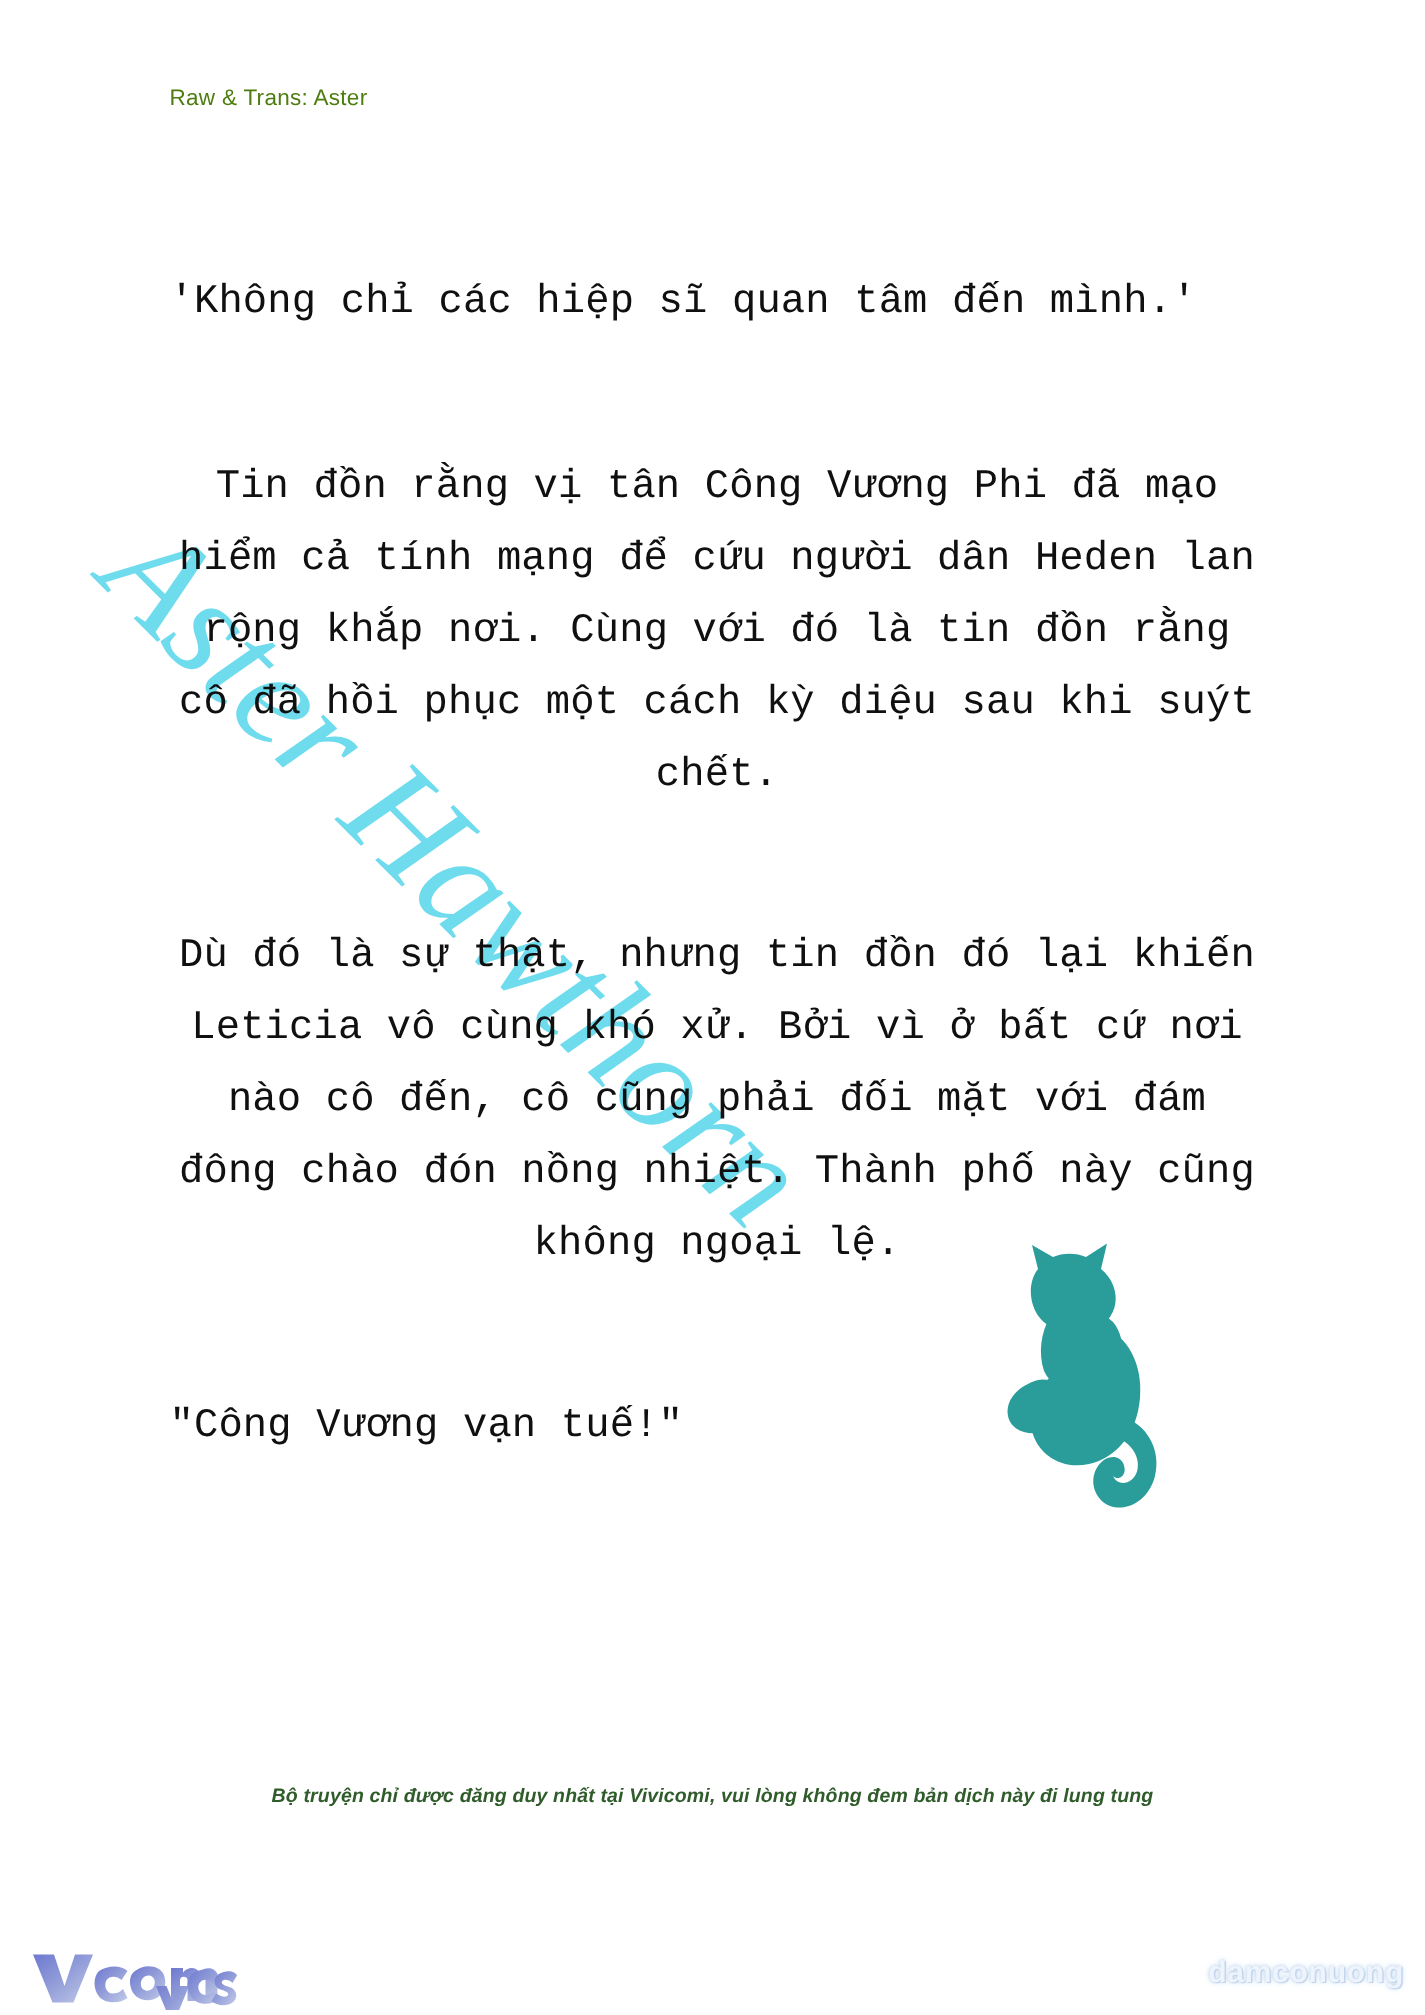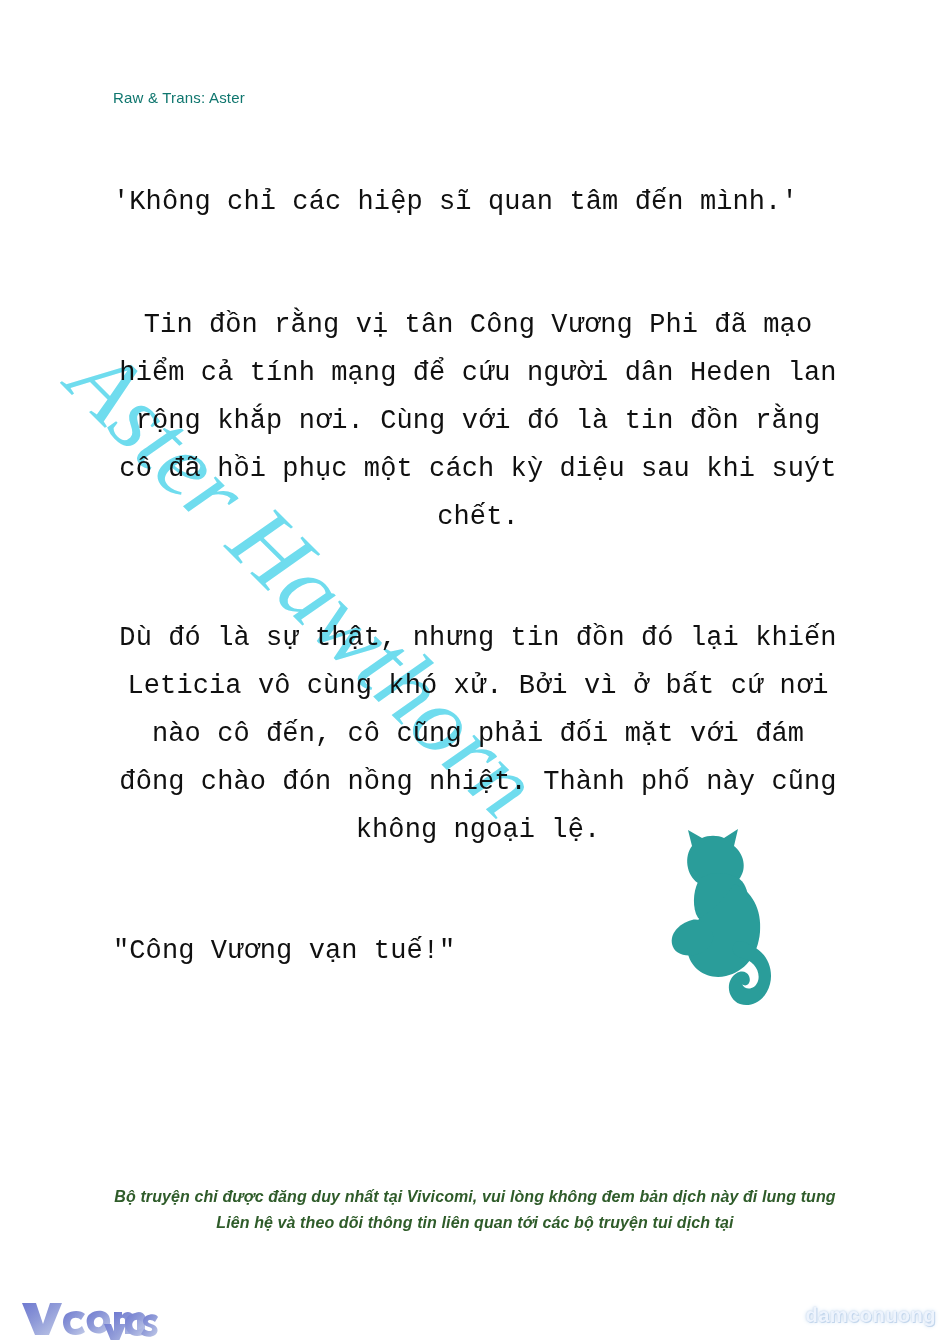--- a/index.html
+++ b/index.html
@@ -22,23 +22,22 @@
   }
 
   
   .header-credit {
     position: absolute;
     left: 113px;
     top: 57px;
     font-family: "Liberation Sans", "DejaVu Sans", sans-serif;
     font-size: 15px;
     letter-spacing: 0.2px;
-    color: #0f766e;
+    color: #4d7c0f;
     white-space: nowrap;
-    margin-top: 32px;
   }
 
   
   .wm-diagonal {
     position: absolute;
     left: 120px;
     top: 330px;
     width: 760px;
     transform-origin: 0 0;
     transform: rotate(45deg);
@@ -89,21 +88,21 @@
   .footer-notice {
     position: absolute;
     left: 0;
     right: 0;
     top: 1184px;
     text-align: center;
     z-index: 3;
   }
   .footer-line {
     font-family: "Liberation Sans", "DejaVu Sans", sans-serif;
-    font-size: 16px;
+    font-size: 13px;
     font-weight: bold;
     font-style: italic;
     color: #2f5c2a;
     line-height: 26px;
     letter-spacing: 0.1px;
   }
 
   
   .bottom-bar {
     position: absolute;
@@ -176,21 +175,20 @@
 
   <div class="body-text">
     <p class="para">'Không chỉ các hiệp sĩ quan tâm đến mình.'</p>
     <p class="para gap-2">Tin đồn rằng vị tân Công Vương Phi đã mạo hiểm cả tính mạng để cứu người dân Heden lan rộng khắp nơi. Cùng với đó là tin đồn rằng cô đã hồi phục một cách kỳ diệu sau khi suýt chết.</p>
     <p class="para gap-3">Dù đó là sự thật, nhưng tin đồn đó lại khiến Leticia vô cùng khó xử. Bởi vì ở bất cứ nơi nào cô đến, cô cũng phải đối mặt với đám đông chào đón nồng nhiệt. Thành phố này cũng không ngoại lệ.</p>
     <p class="para gap-4">"Công Vương vạn tuế!"</p>
   </div>
 
   <div class="footer-notice">
     <div class="footer-line">Bộ truyện chỉ được đăng duy nhất tại Vivicomi, vui lòng không đem bản dịch này đi lung tung</div>
-    <div class="footer-line">Liên hệ và theo dõi thông tin liên quan tới các bộ truyện tui dịch tại</div>
   </div>
 
   <div class="bottom-bar">
 
     <div class="brand-logo">
       <svg viewBox="0 0 140 46" xmlns="http://www.w3.org/2000/svg" aria-hidden="true">
         <defs>
           <linearGradient id="vg" x1="0" y1="0" x2="1" y2="1">
             <stop offset="0%" stop-color="#6e79d0"></stop>
             <stop offset="45%" stop-color="#8f9ad8"></stop>

